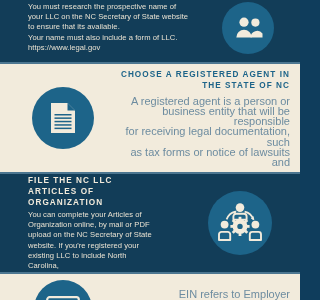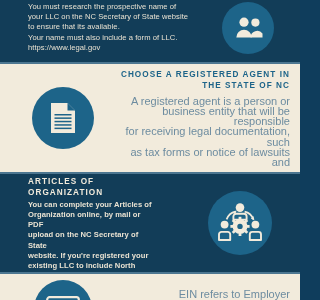--- a/index.html
+++ b/index.html
@@ -187,21 +187,21 @@
         <p>as tax forms or notice of lawsuits and</p>
       </div>
     </div>
   </div>
 
   <div class="divider-line"></div>
 
   <div class="section sec-dark" id="section-articles">
     <div class="text-col">
       <div class="heading-dark">FILE THE NC LLC ARTICLES OF ORGANIZATION</div>
-      <div class="body-dark" style="margin-top:2px;font-weight:bold;">
+      <div class="body-dark" style="margin-top:2px;">
         <p>You can complete your Articles of</p>
         <p>Organization online, by mail or PDF</p>
         <p>upload on the NC Secretary of State</p>
         <p>website. If you're registered your</p>
         <p>existing LLC to include North Carolina,</p>
       </div>
     </div>
     <div class="icon-circle circle-org">
       <svg class="icon-glyph" width="44" height="42" viewBox="0 0 44 42" aria-hidden="true">
 

